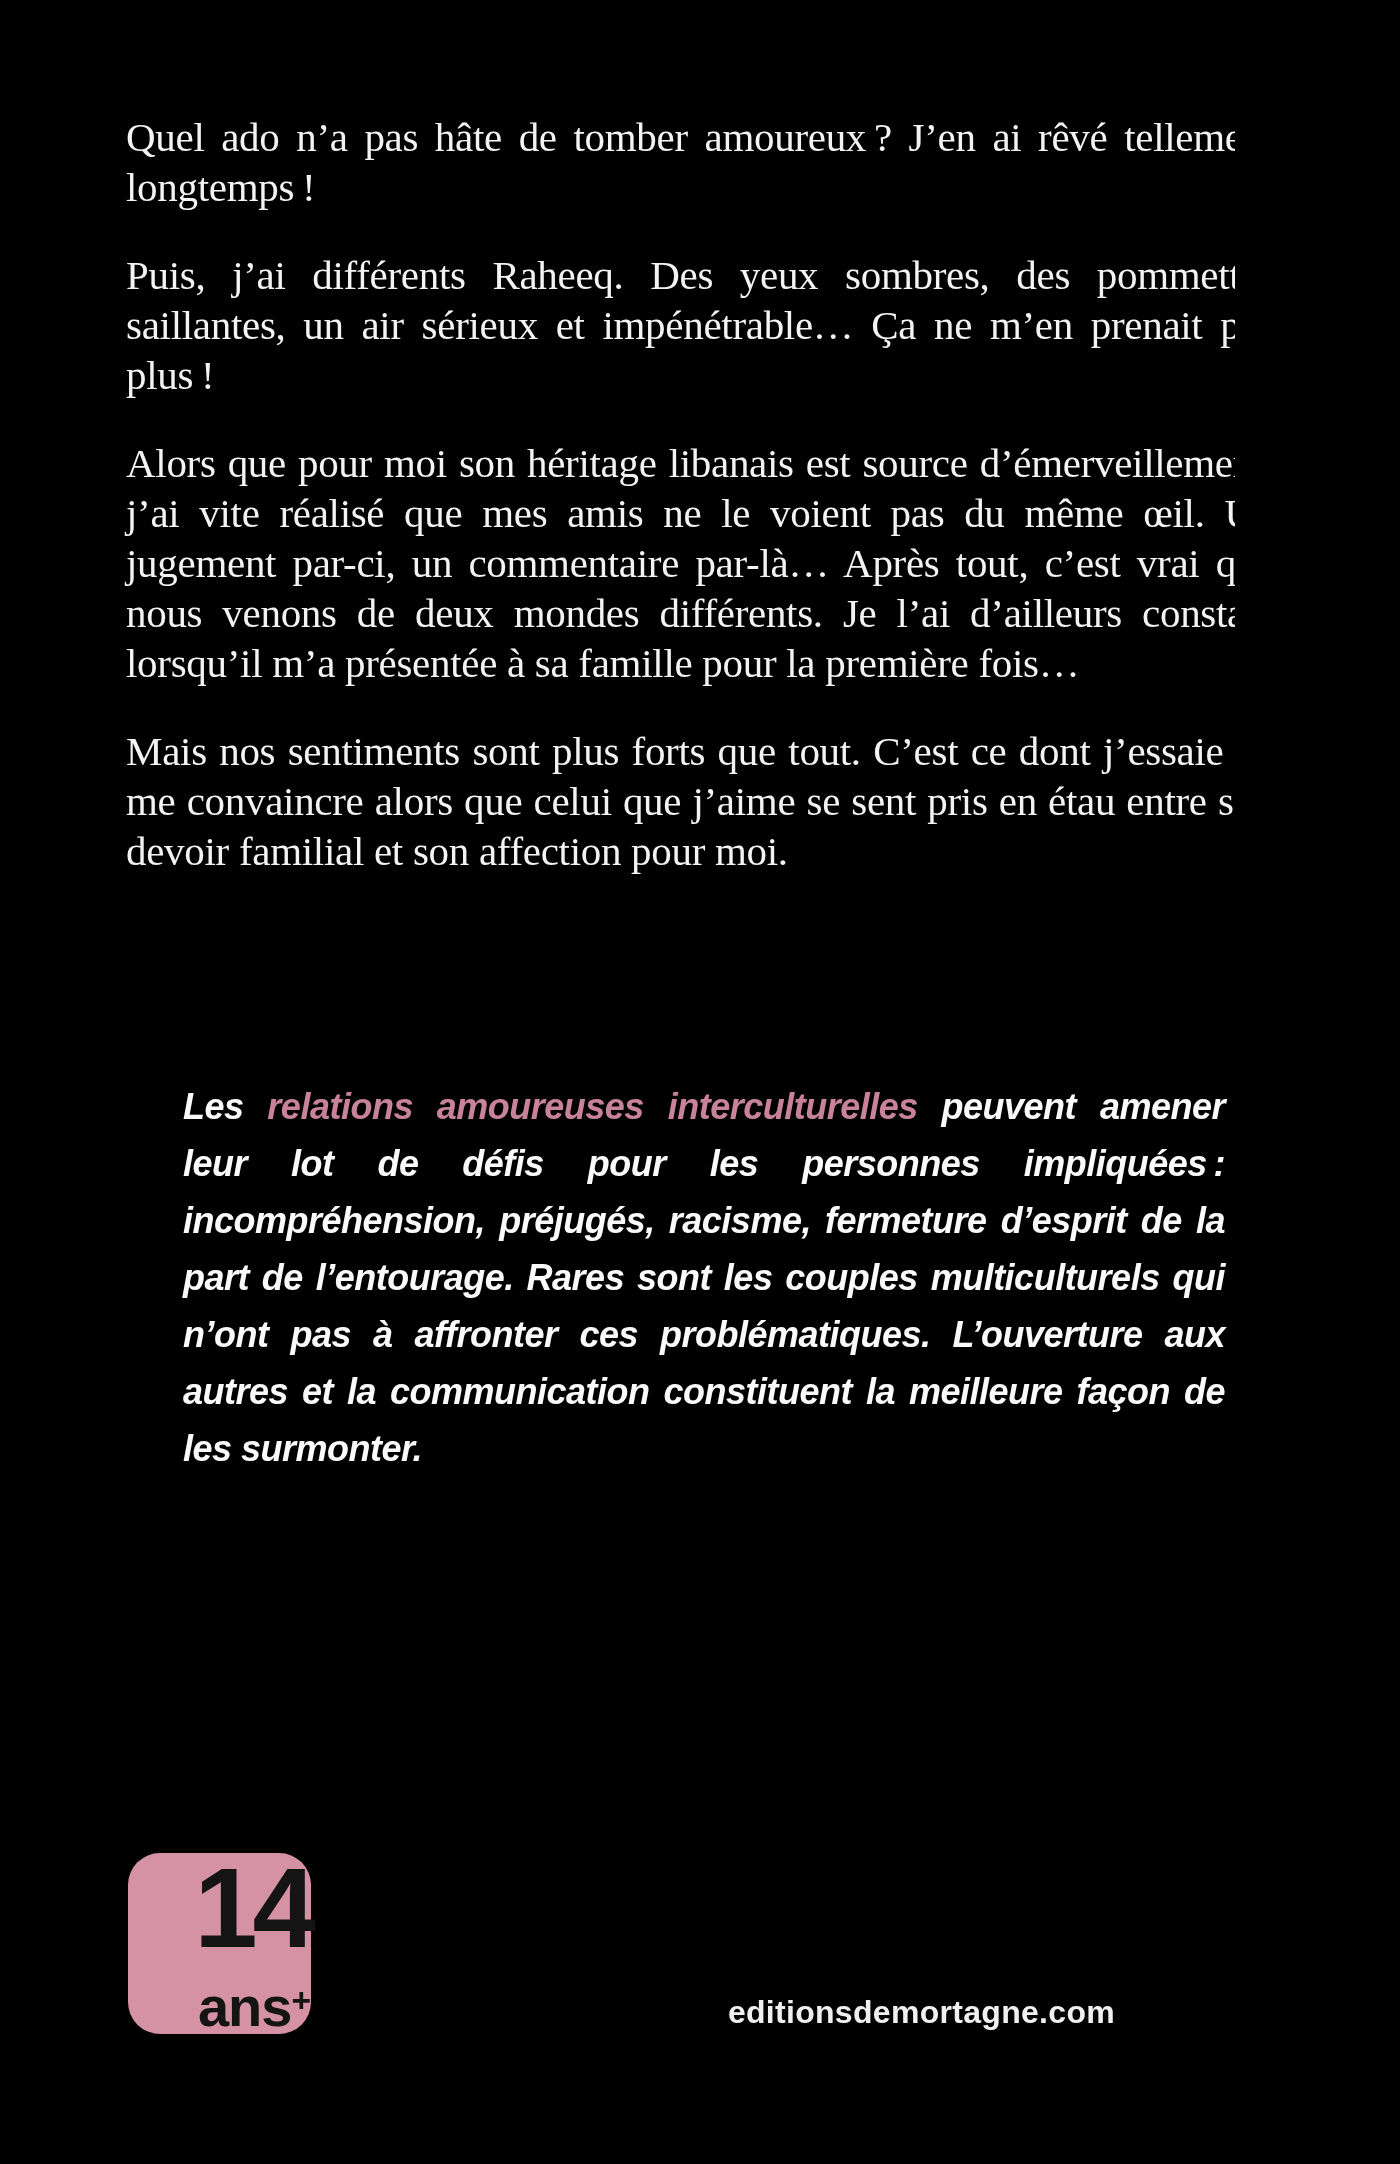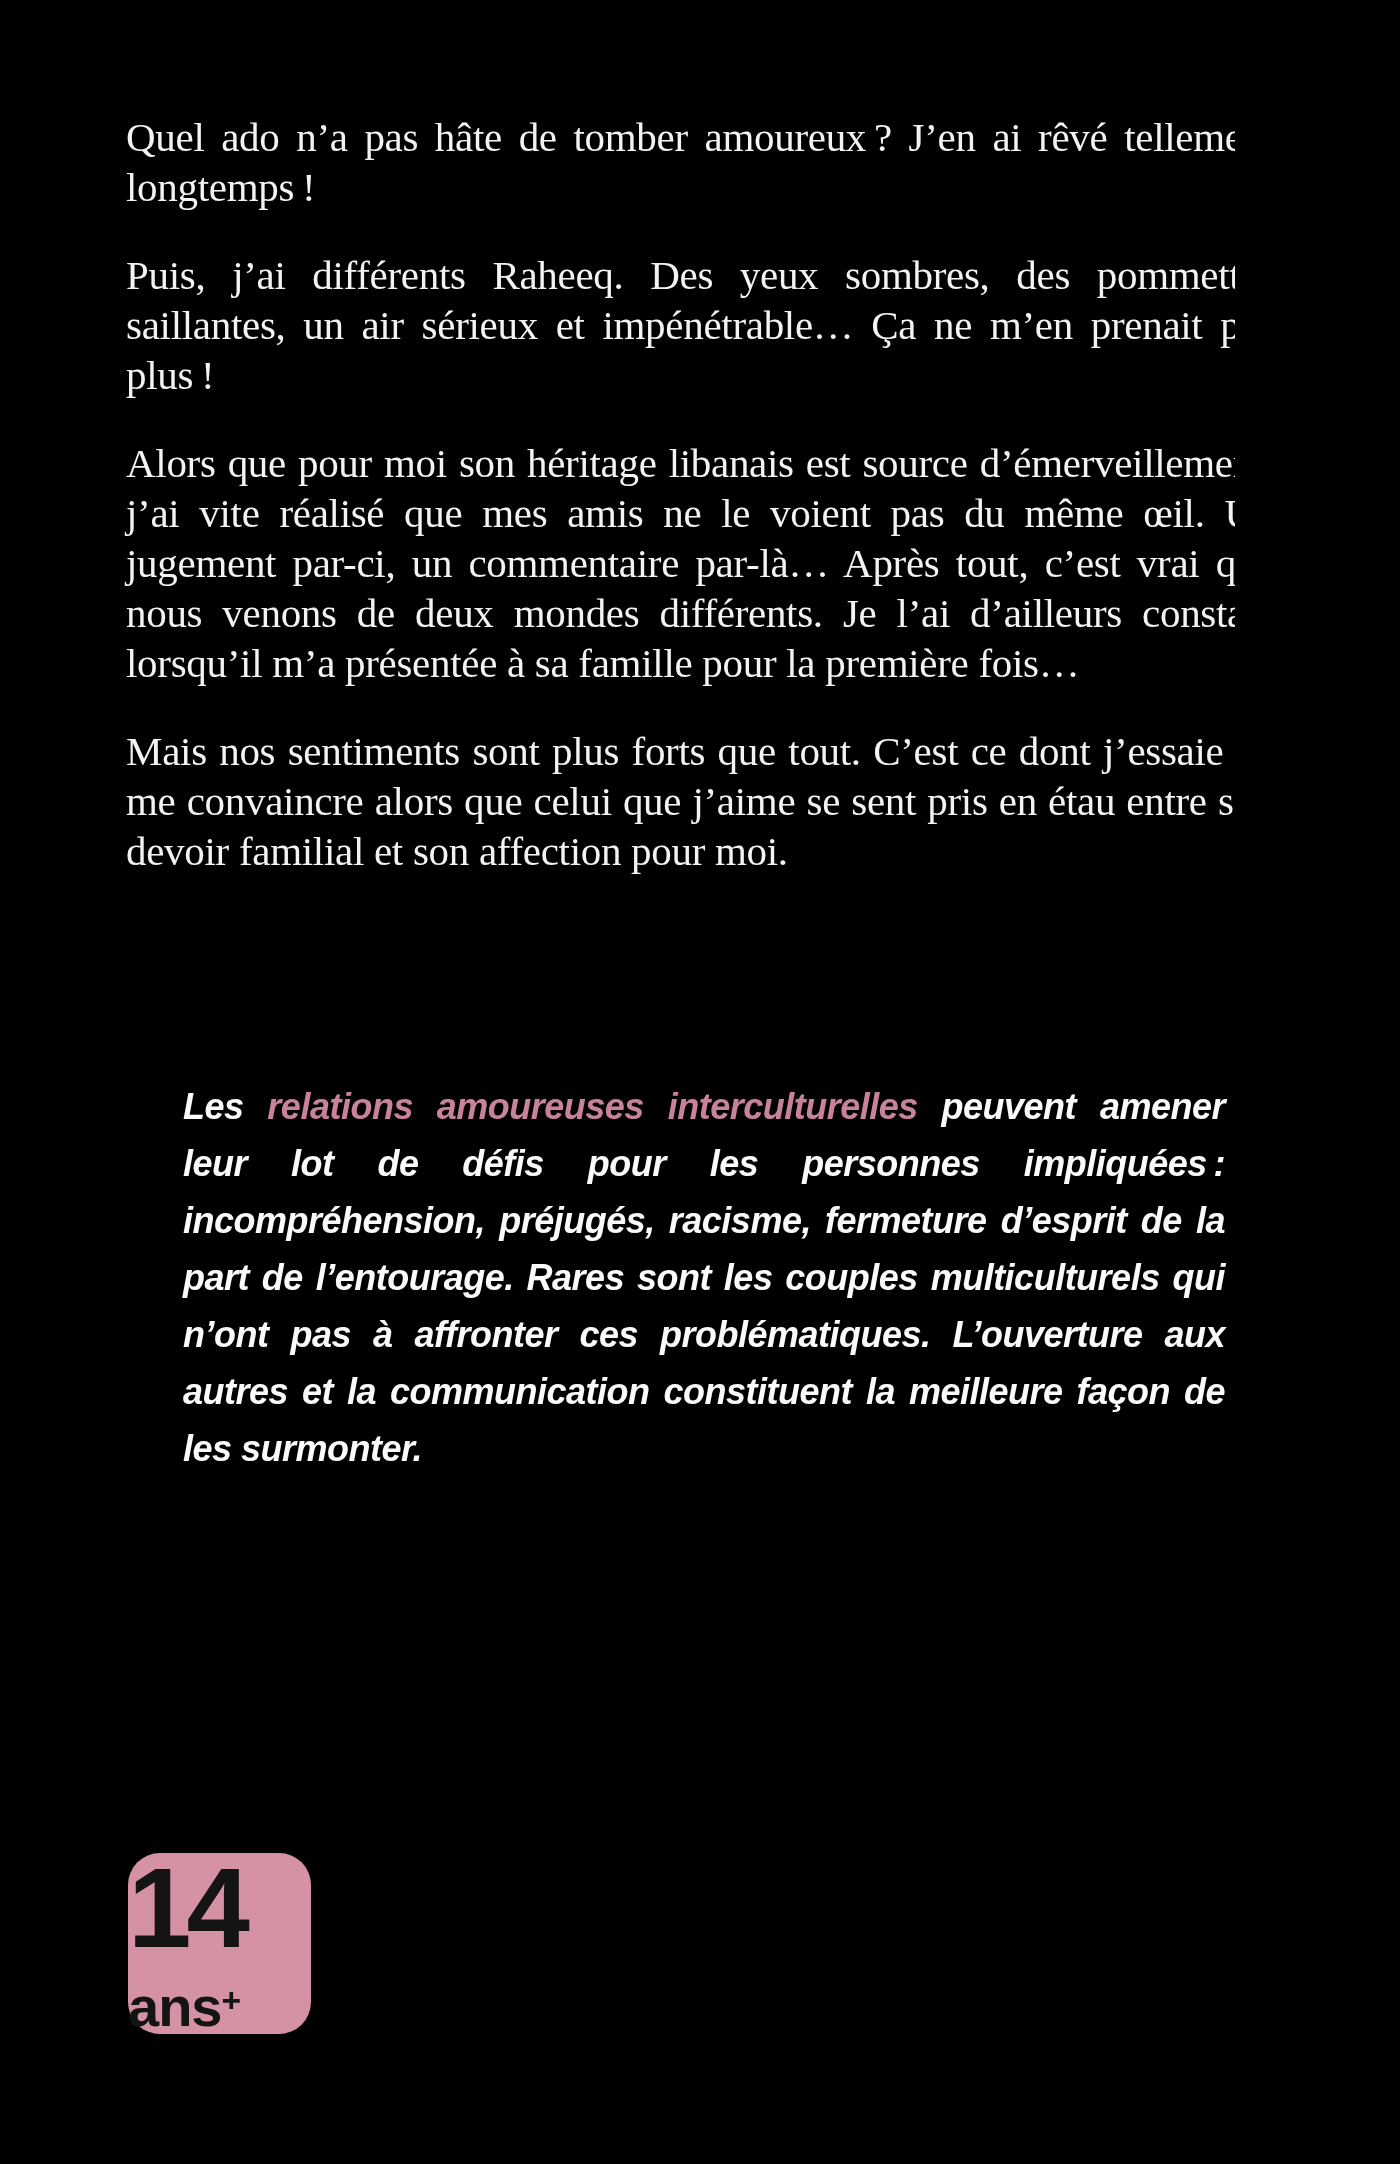--- a/index.html
+++ b/index.html
@@ -59,21 +59,21 @@
     top: 1853px;
     width: 183px;
     height: 181px;
     background: #d692a5;
     border-radius: 32px;
     color: #141414;
     font-family: "Liberation Sans", sans-serif;
     font-weight: 700;
     display: flex;
     flex-direction: column;
-    align-items: flex-start;
+    align-items: flex-end;
     justify-content: center;
     text-align: center;
   }
   .age-badge .age {
     font-size: 114px;
     line-height: 0.92;
     letter-spacing: -5px;
     margin-top: 4px;
   }
   .age-badge .unit {
@@ -112,14 +112,15 @@
     <p>Mais nos sentiments sont plus forts que tout. C’est ce dont j’essaie de me convaincre alors que celui que j’aime se sent pris en étau entre son devoir familial et son affection pour moi.</p>
   </div>
 
   <div class="theme-note"><span>Les </span><span class="hl">relations amoureuses interculturelles</span><span> peuvent amener leur lot de défis pour les personnes impliquées : incompréhension, préjugés, racisme, fermeture d’esprit de la part de l’entourage. Rares sont les couples multiculturels qui n’ont pas à affronter ces problématiques. L’ouverture aux autres et la communication constituent la meilleure façon de les surmonter.</span></div>
 
   <div class="age-badge">
     <div class="age">14</div>
     <div class="unit"><span>ans</span><span class="plus">+</span></div>
   </div>
 
+  <div class="website">editionsdemortagne.com</div>
 
 </div>
 
 </body></html>

